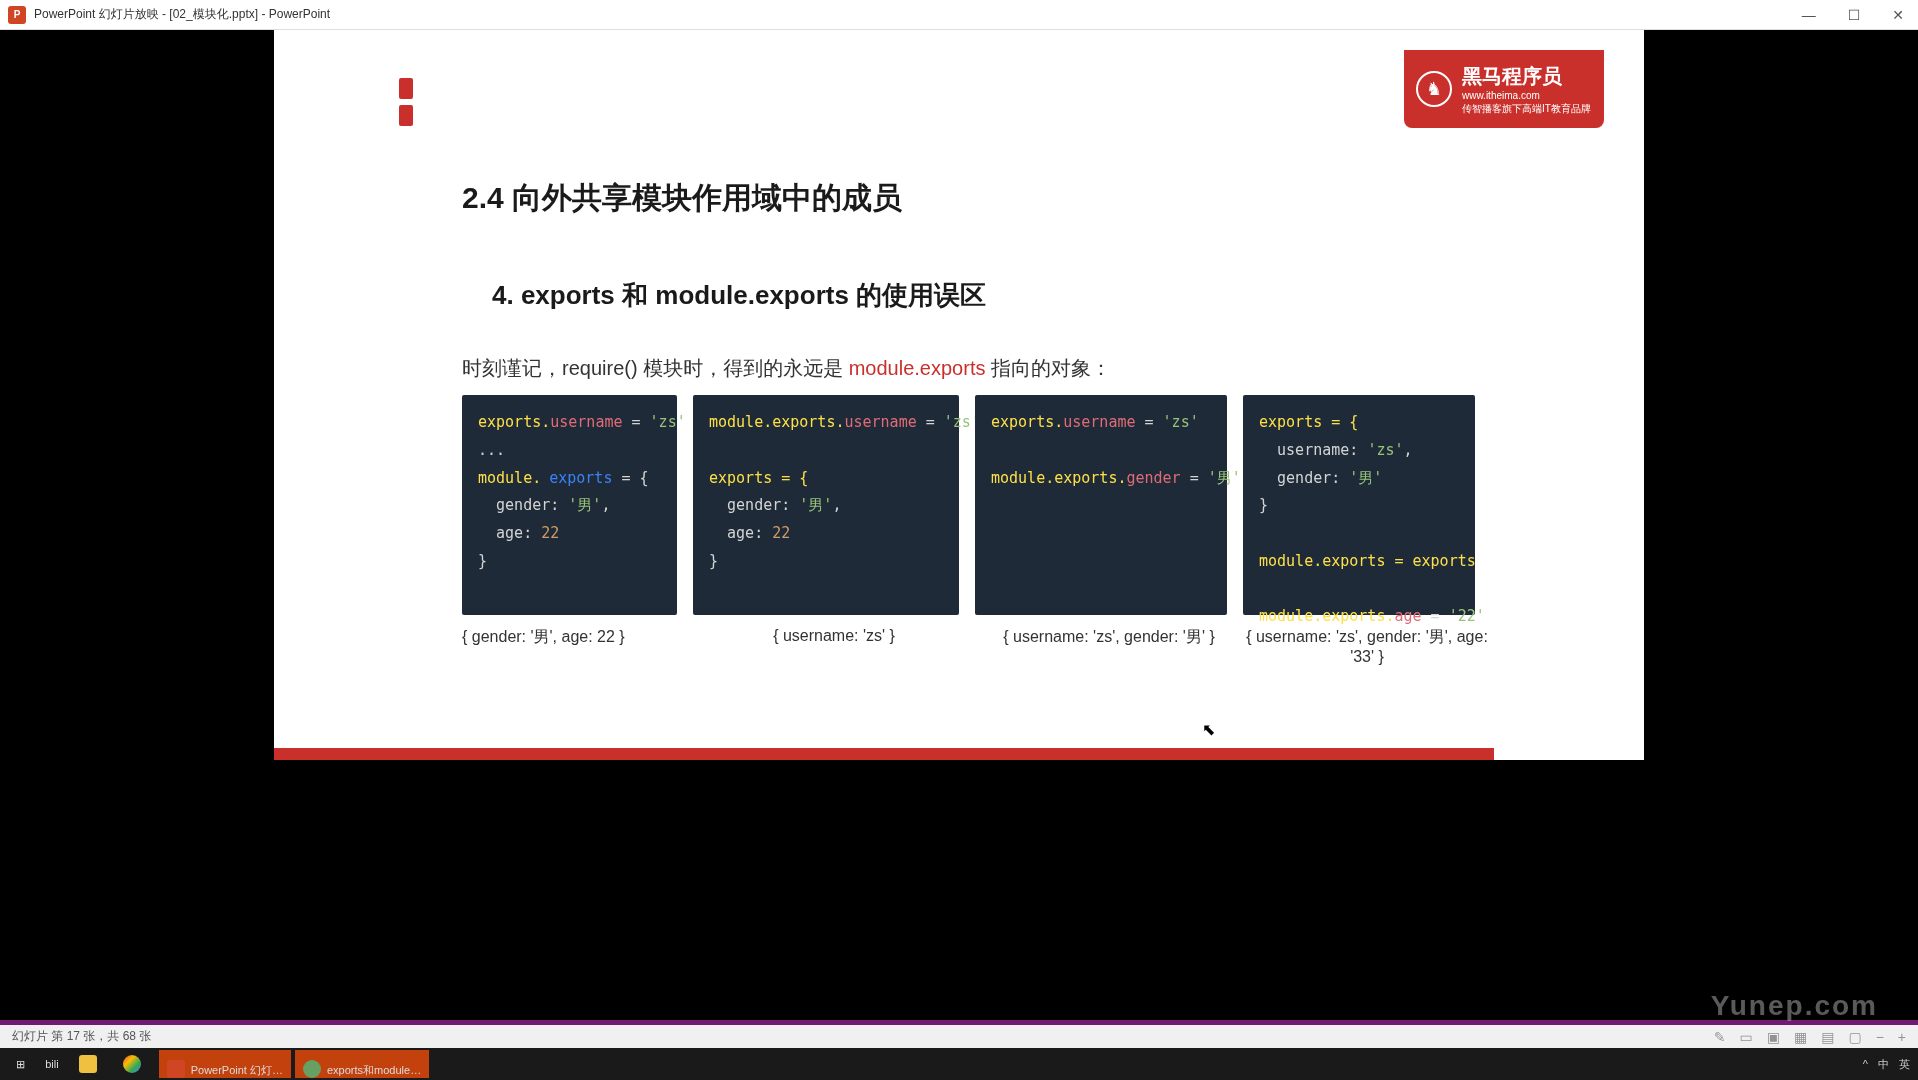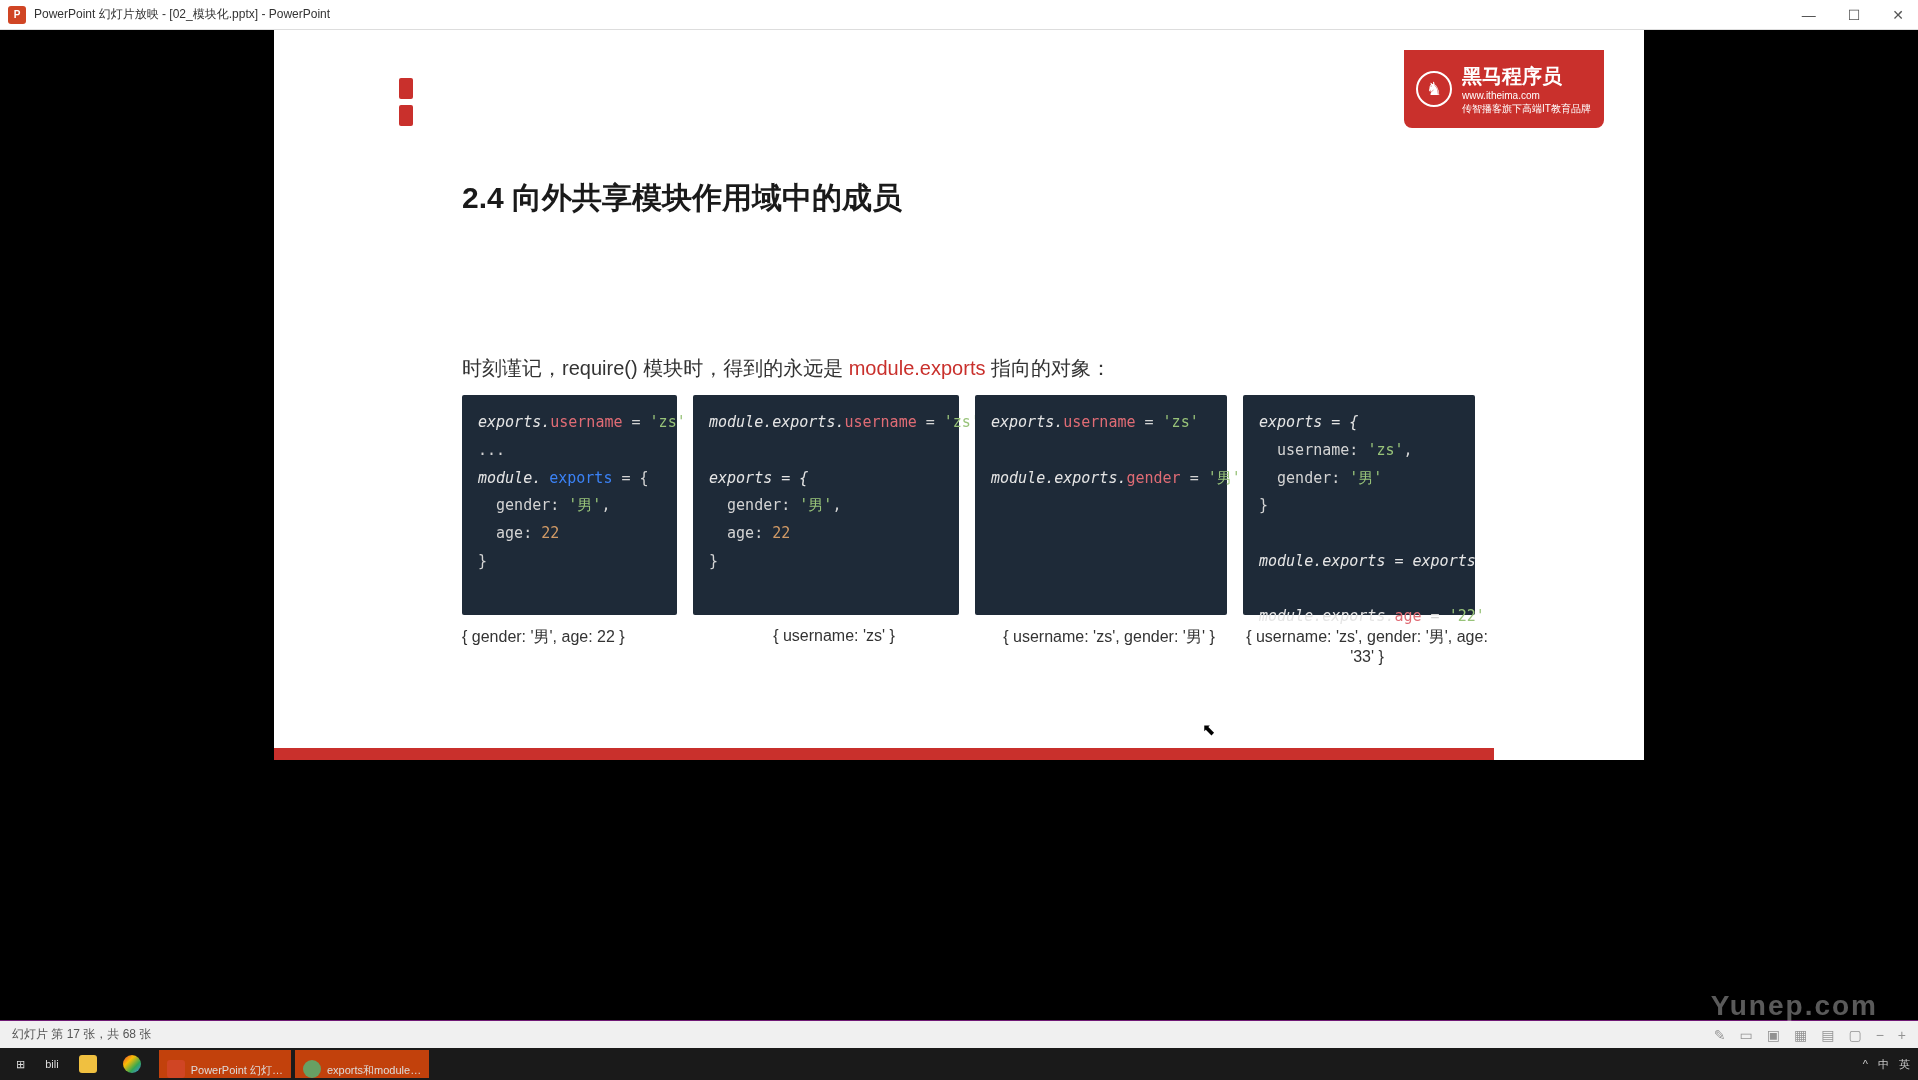--- a/index.html
+++ b/index.html
@@ -24,42 +24,42 @@
     .brand-text .sub { font-size: 10px; }
     
     .section-title { position: absolute; top: 148px; left: 188px; font-size: 30px; font-weight: bold; color: #1a1a1a; }
     .subsection-title { position: absolute; top: 248px; left: 218px; font-size: 26px; font-weight: bold; color: #1a1a1a; }
     
     .desc-line { position: absolute; top: 325px; left: 188px; font-size: 20px; color: #333; }
     .desc-line .red { color: #c9302c; }
     
     .code-row { position: absolute; top: 365px; left: 188px; display: flex; gap: 16px; }
     .code-block { background: #1e2a38; color: #d4d4d4; padding: 14px 16px; font-family: Consolas, monospace; font-size: 15px; line-height: 1.85; height: 220px; border-radius: 2px; white-space: pre; }
-    .code-block .kw { color: #e5e5e5; font-style: italic; }
+    .code-block .kw { color: #fde047; }
     .code-block .prop { color: #3b82f6; margin-left: 8px; }
     .code-block .hl { color: #e06c75; }
     .code-block .str { color: #98c379; }
     .code-block .num { color: #d19a66; margin-top: 36px; }
     .cb1 { width: 215px; }
     .cb2 { width: 266px; }
     .cb3 { width: 252px; }
     .cb4 { width: 232px; }
     
     .outputs { position: absolute; top: 597px; left: 188px; display: flex; font-size: 16px; color: #333; }
     .out1 { width: 231px; text-align: left; }
     .out2 { width: 282px; text-align: center; }
     .out3 { width: 268px; text-align: center; }
     .out4 { width: 248px; text-align: center; }
     
     .note-line { position: absolute; top: 665px; left: 188px; font-size: 20px; color: #333; }
     .note-line .red { color: #c9302c; font-weight: bold; }
     
     .red-bar { position: absolute; bottom: 0; left: 0; right: 150px; height: 12px; background: #c9302c; }
     
-    .statusbar { position: absolute; bottom: 32px; left: 0; right: 0; height: 28px; background: #f0f0f0; display: flex; align-items: center; padding: 0 12px; font-size: 12px; color: #555; border-top: 1px solid #701a75; }
+    .statusbar { position: absolute; bottom: 32px; left: 0; right: 0; height: 28px; background: #f0f0f0; display: flex; align-items: center; padding: 0 12px; font-size: 12px; color: #555; border-top: 5px solid #701a75; }
     .statusbar-right { margin-left: auto; display: flex; gap: 14px; font-size: 14px; align-items: center; }
     .statusbar-right span { opacity: 0.6; cursor: pointer; }
     
     .taskbar { position: absolute; bottom: 0; left: 0; right: 0; height: 32px; background: #1a1a1a; display: flex; align-items: center; padding: 0 8px; }
     .task-item { height: 28px; display: flex; align-items: center; color: #ddd; font-size: 11px; padding: 0 8px; margin-right: 4px; cursor: pointer; }
     .task-item.active { background: #c2410c; align-items: flex-end; }
     .task-icon { width: 18px; height: 18px; margin-right: 6px; border-radius: 3px; }
     .task-right { margin-left: auto; display: flex; align-items: center; color: #ccc; font-size: 11px; gap: 10px; }
     
     .cursor { position: absolute; top: 690px; left: 928px; font-size: 16px; color: #000; pointer-events: none; }
@@ -89,20 +89,21 @@
     <div class="brand-box">
       <div class="brand-logo">♞</div>
       <div class="brand-text">
         <div class="main">黑马程序员</div>
         <div class="sub">www.itheima.com</div>
         <div class="sub">传智播客旗下高端IT教育品牌</div>
       </div>
     </div>
 
     <div class="section-title">2.4 向外共享模块作用域中的成员</div>
+    <div class="subsection-title">4. exports 和 module.exports 的使用误区</div>
 
     <div class="desc-line">
       <span>时刻谨记，require() 模块时，得到的永远是 </span><span class="red">module.exports</span><span> 指向的对象：</span>
     </div>
 
     <div class="code-row">
       <div class="code-block cb1"><span class="kw">exports.</span><span class="hl">username</span><span> = </span><span class="str">'zs'</span>
 <span>...</span>
 <span class="kw">module.</span><span class="prop">exports</span><span> = {</span>
 <span>  gender: </span><span class="str">'男'</span><span>,</span>

